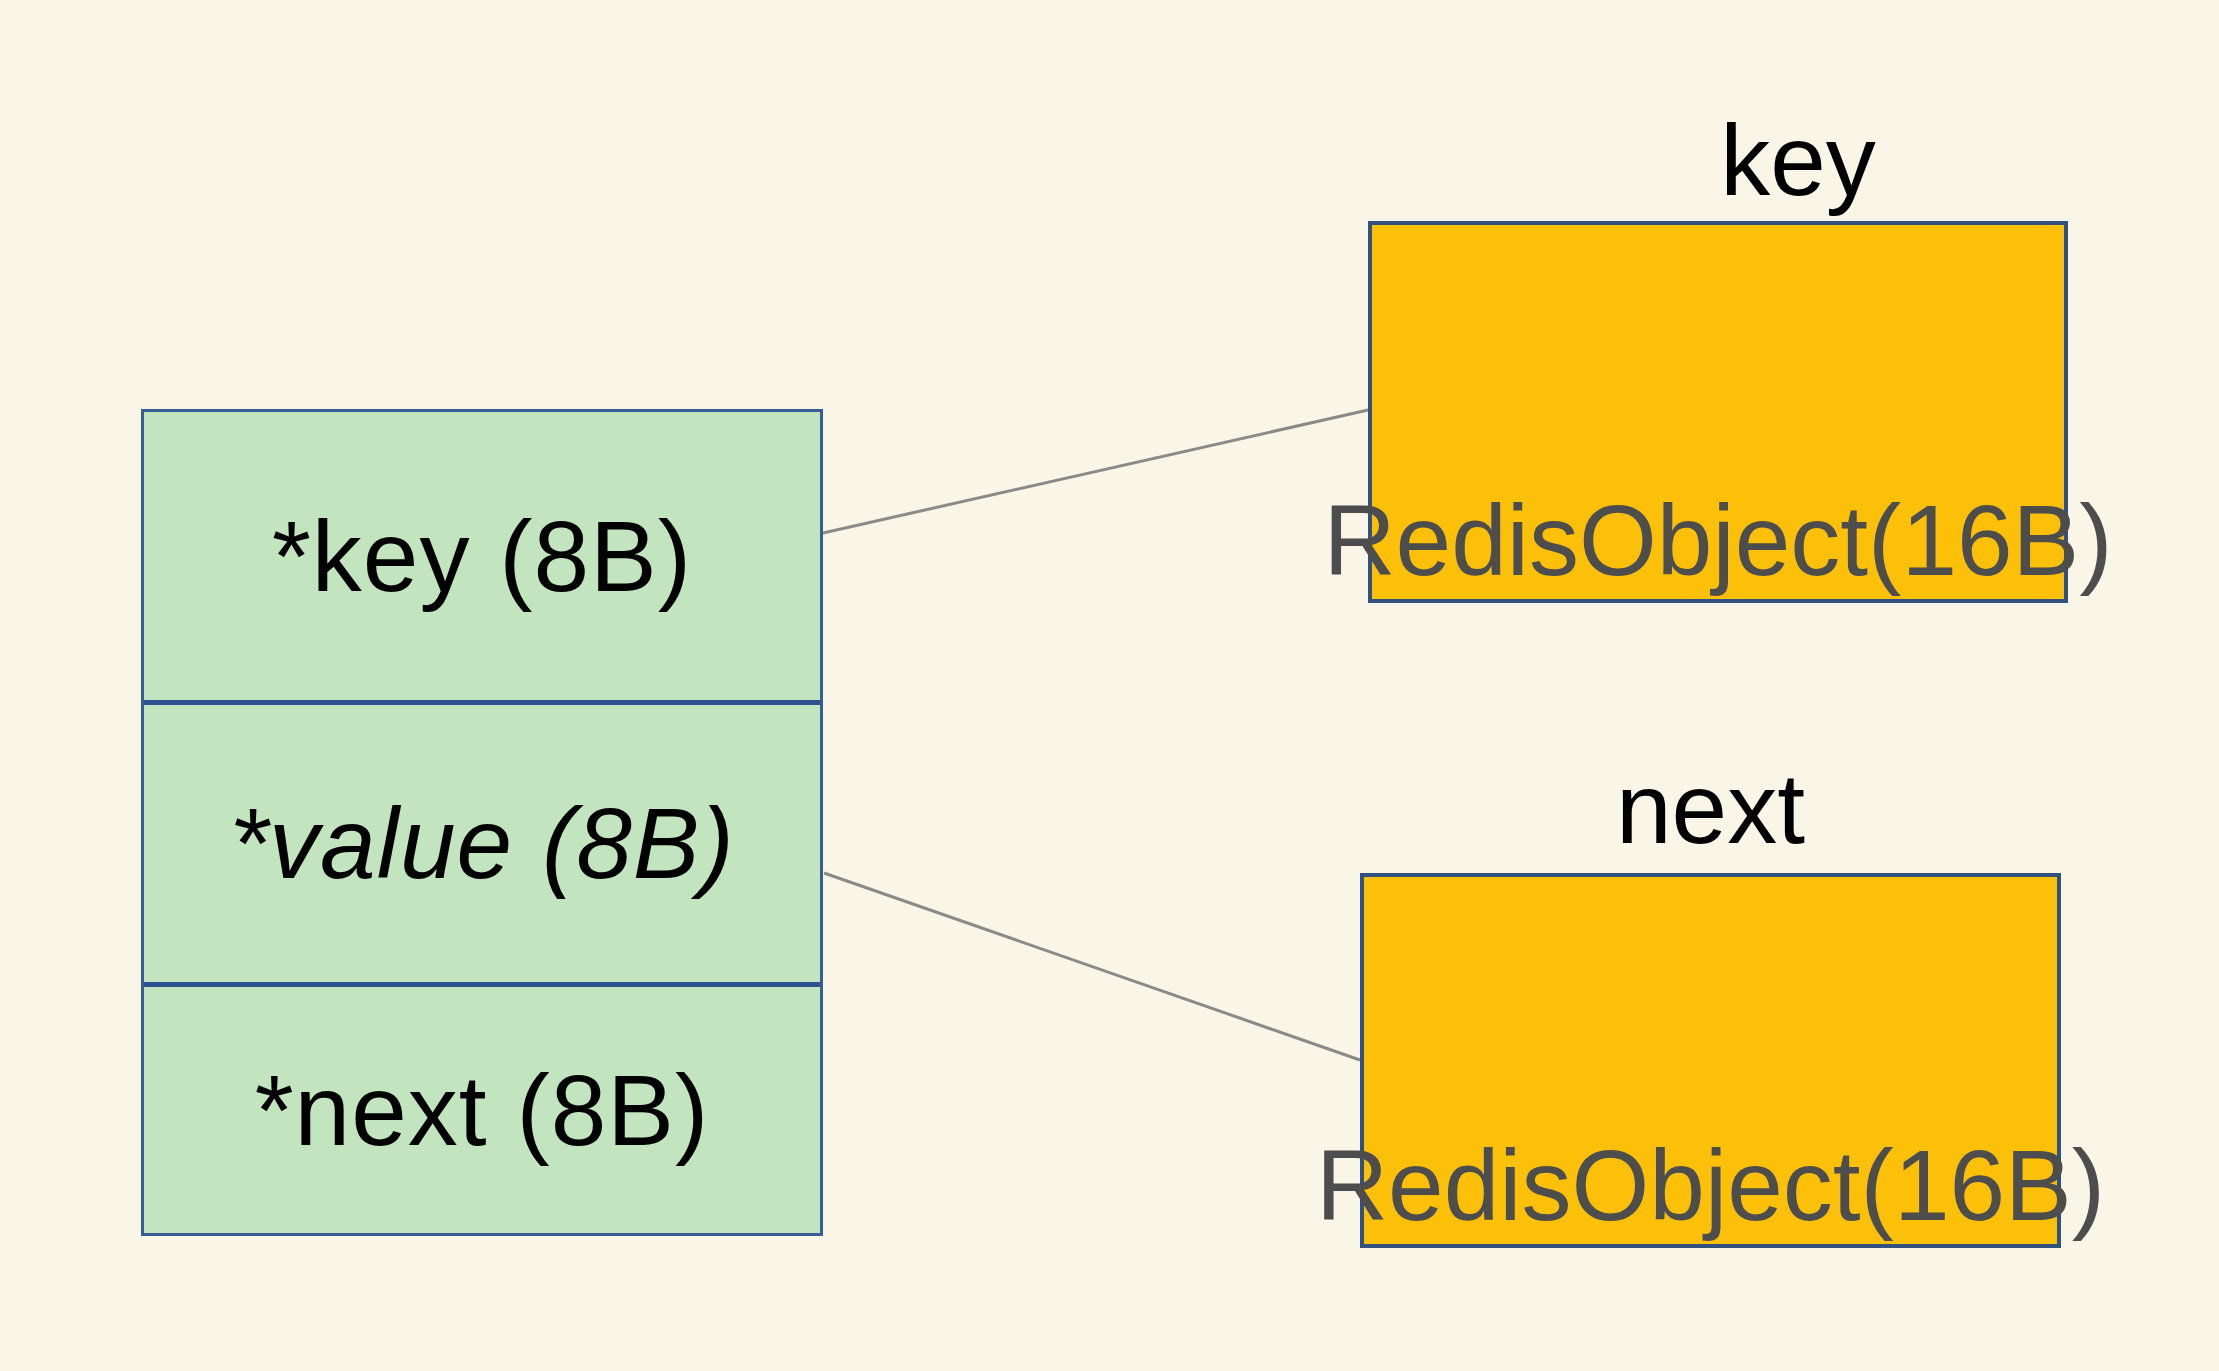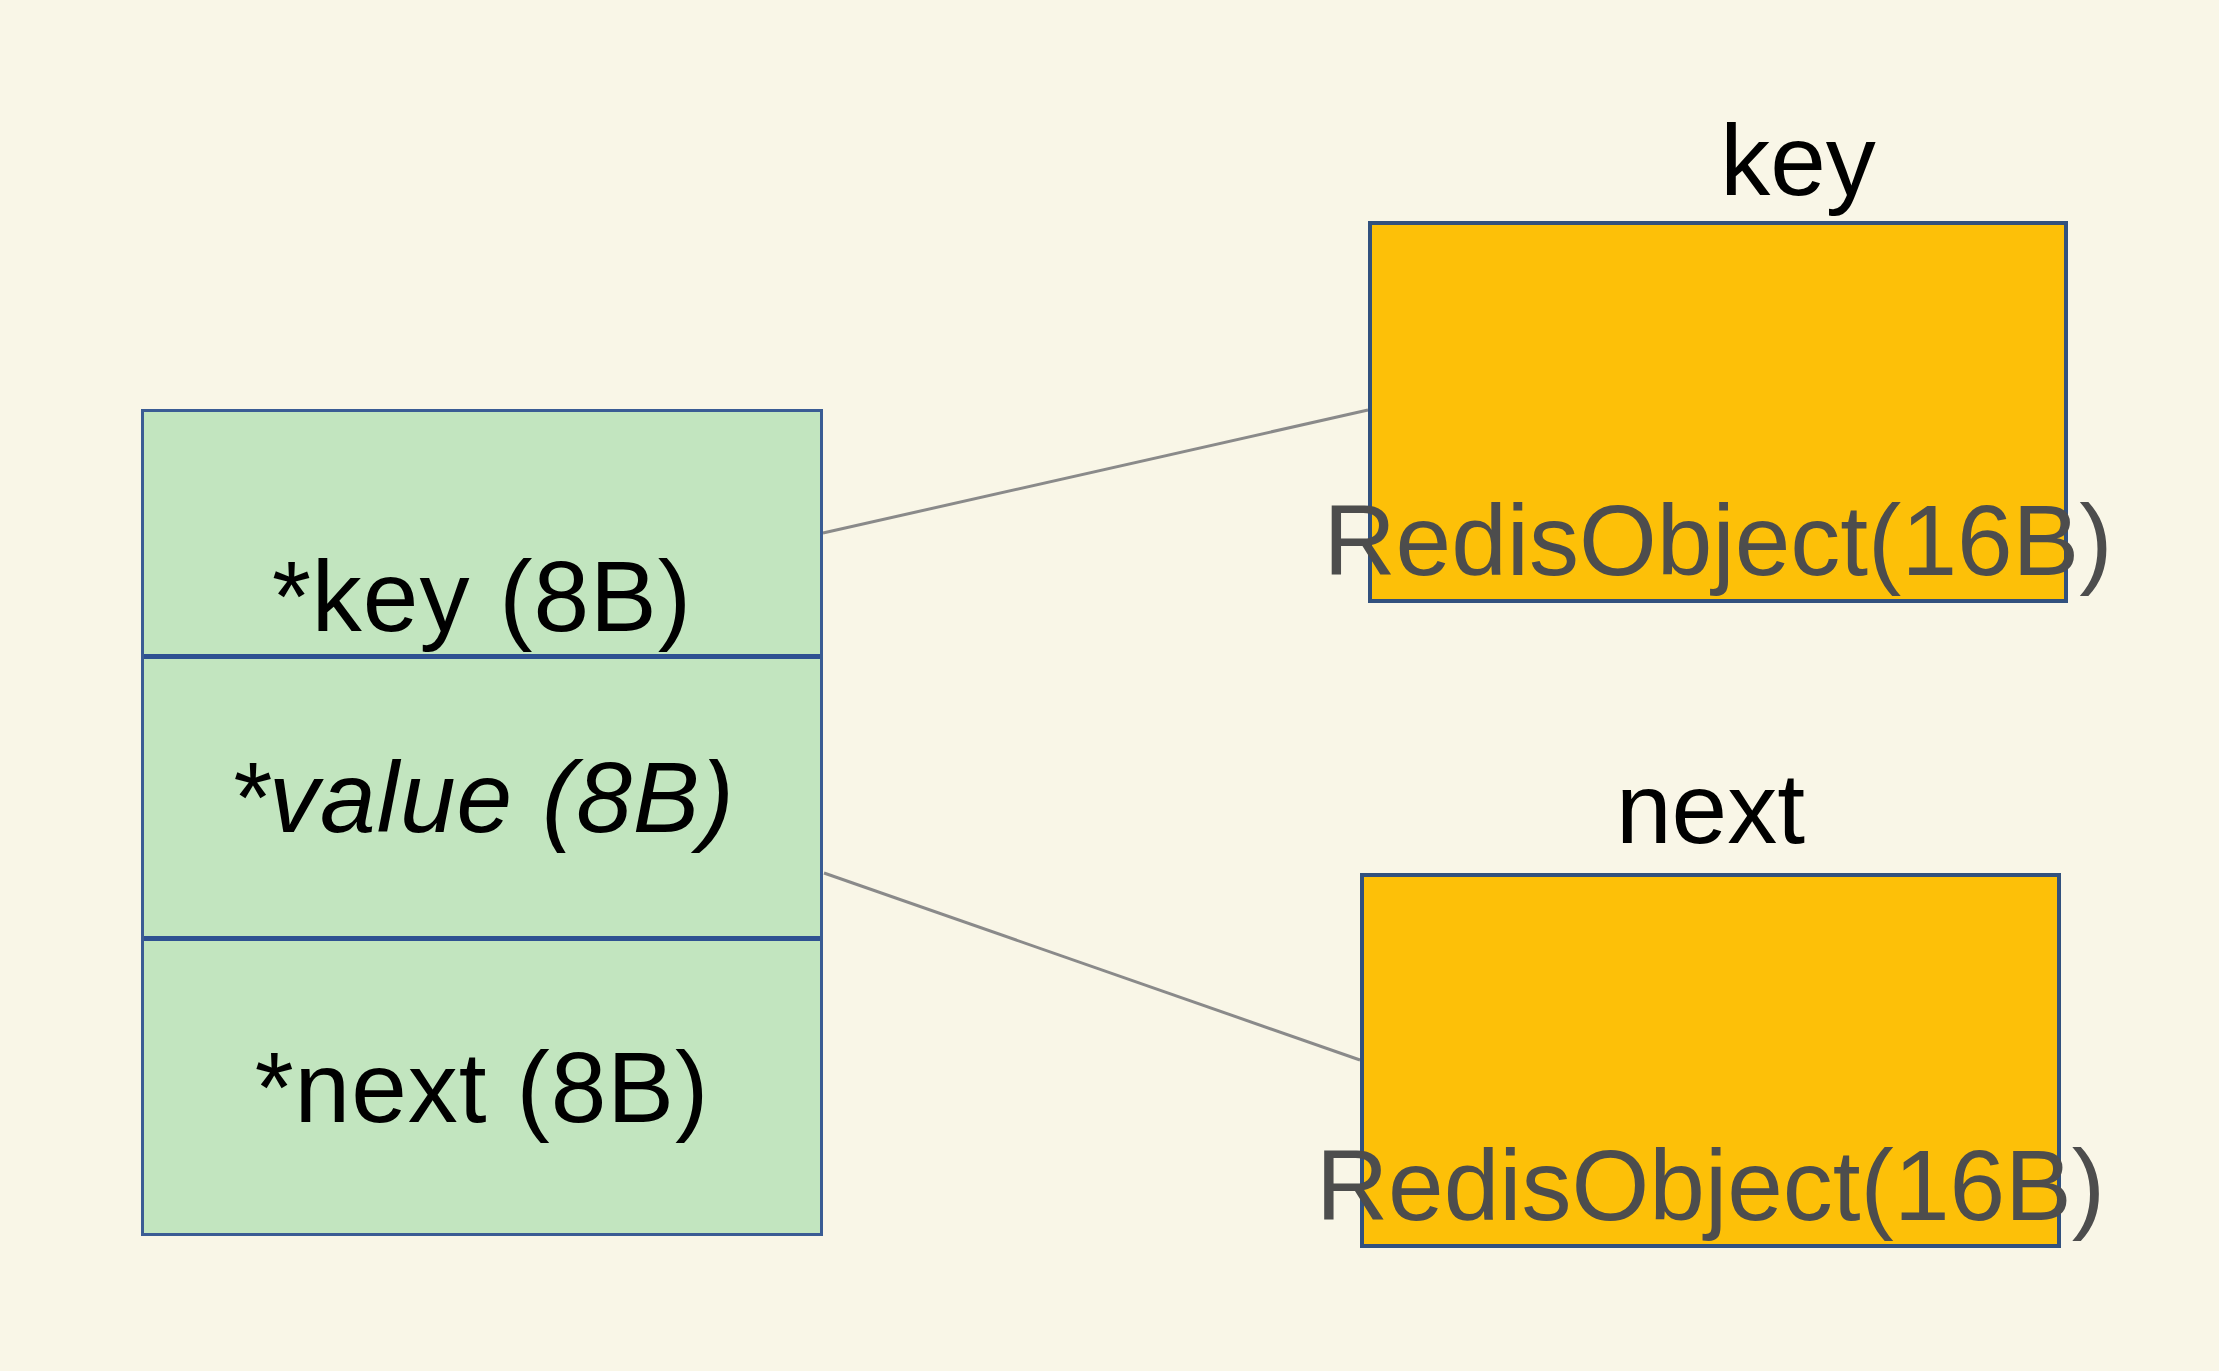--- a/index.html
+++ b/index.html
@@ -35,21 +35,21 @@
     flex-direction: column;
   }
   .cell {
     display: flex;
     align-items: center;
     justify-content: center;
     font-size: 100px;
     color: var(--text, #000000);
     letter-spacing: 1px;
   }
-  .cell-1 { height: 242px; align-items: flex-end; }
+  .cell-1 { height: 288px; }
   .cell-2 { height: 277px; border-top: 5px solid var(--divider, #2E5191); font-style: italic; }
   .cell-3 { flex: 1; border-top: 5px solid var(--divider, #2E5191); }
   .obj {
     position: absolute;
     box-sizing: border-box;
     background: var(--object-fill, #FDC008);
     border: 4px solid var(--object-border, #32517E);
     display: flex;
     align-items: flex-end;
     justify-content: center;

